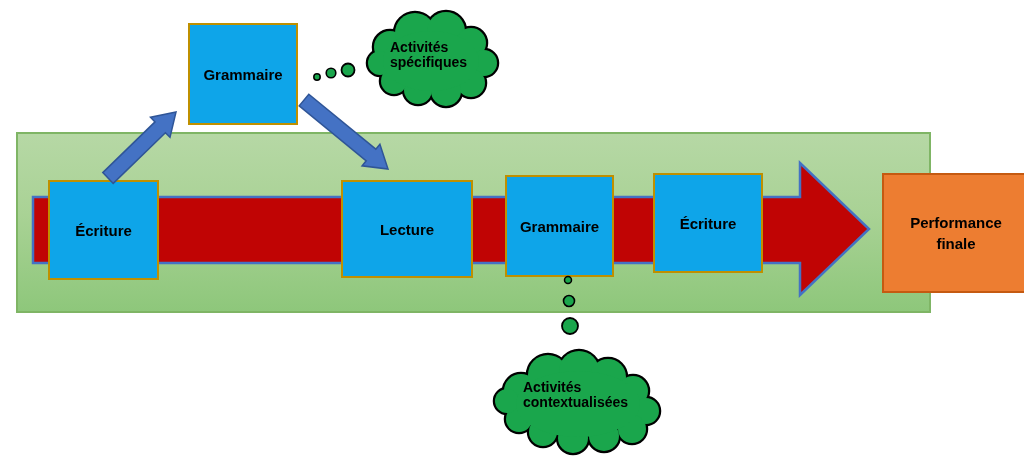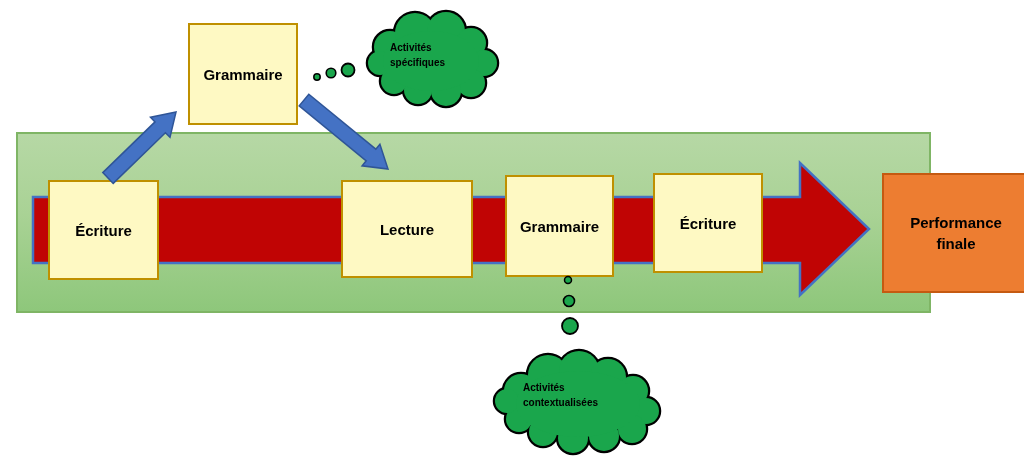--- a/index.html
+++ b/index.html
@@ -23,34 +23,34 @@
   svg.layer{position:absolute;left:0;top:0;width:1024px;height:457px;pointer-events:none;}
   #red-layer{z-index:2;}
   #overlay-layer{z-index:4;}
 
   
   .box{
     position:absolute;display:flex;align-items:center;justify-content:center;
     text-align:center;font-weight:bold;color:#000;font-size:15px;line-height:21px;
     box-sizing:border-box;z-index:3;
   }
-  .yellow{background:#fef9c3;border:2px solid #bf9000;}
+  .yellow{background:#0ea5e9;border:2px solid #bf9000;}
   .orange{background:#ed7d31;border:2px solid #c55a11;}
 
   #box-grammaire-top{left:188px;top:23px;width:110px;height:102px;}
   #box-ecriture-1{left:48px;top:180px;width:111px;height:100px;}
   #box-lecture{left:341px;top:180px;width:132px;height:98px;}
   #box-grammaire-2{left:505px;top:175px;width:109px;height:102px;}
   #box-ecriture-2{left:653px;top:173px;width:110px;height:100px;}
   #box-performance{left:882px;top:173px;width:148px;height:120px;flex-direction:column;}
 
   
   .cloud-text{
     position:absolute;z-index:5;font-weight:bold;color:#000;
-    font-size:10px;line-height:15px;text-align:left;white-space:nowrap;
+    font-size:14px;line-height:15px;text-align:left;white-space:nowrap;
   }
   #cloud-text-top{left:390px;top:40px;}
   #cloud-text-bottom{left:523px;top:380px;}
 </style>
 </head>
 <body>
 
 <div class="stage">
 
   <div class="band"></div>

